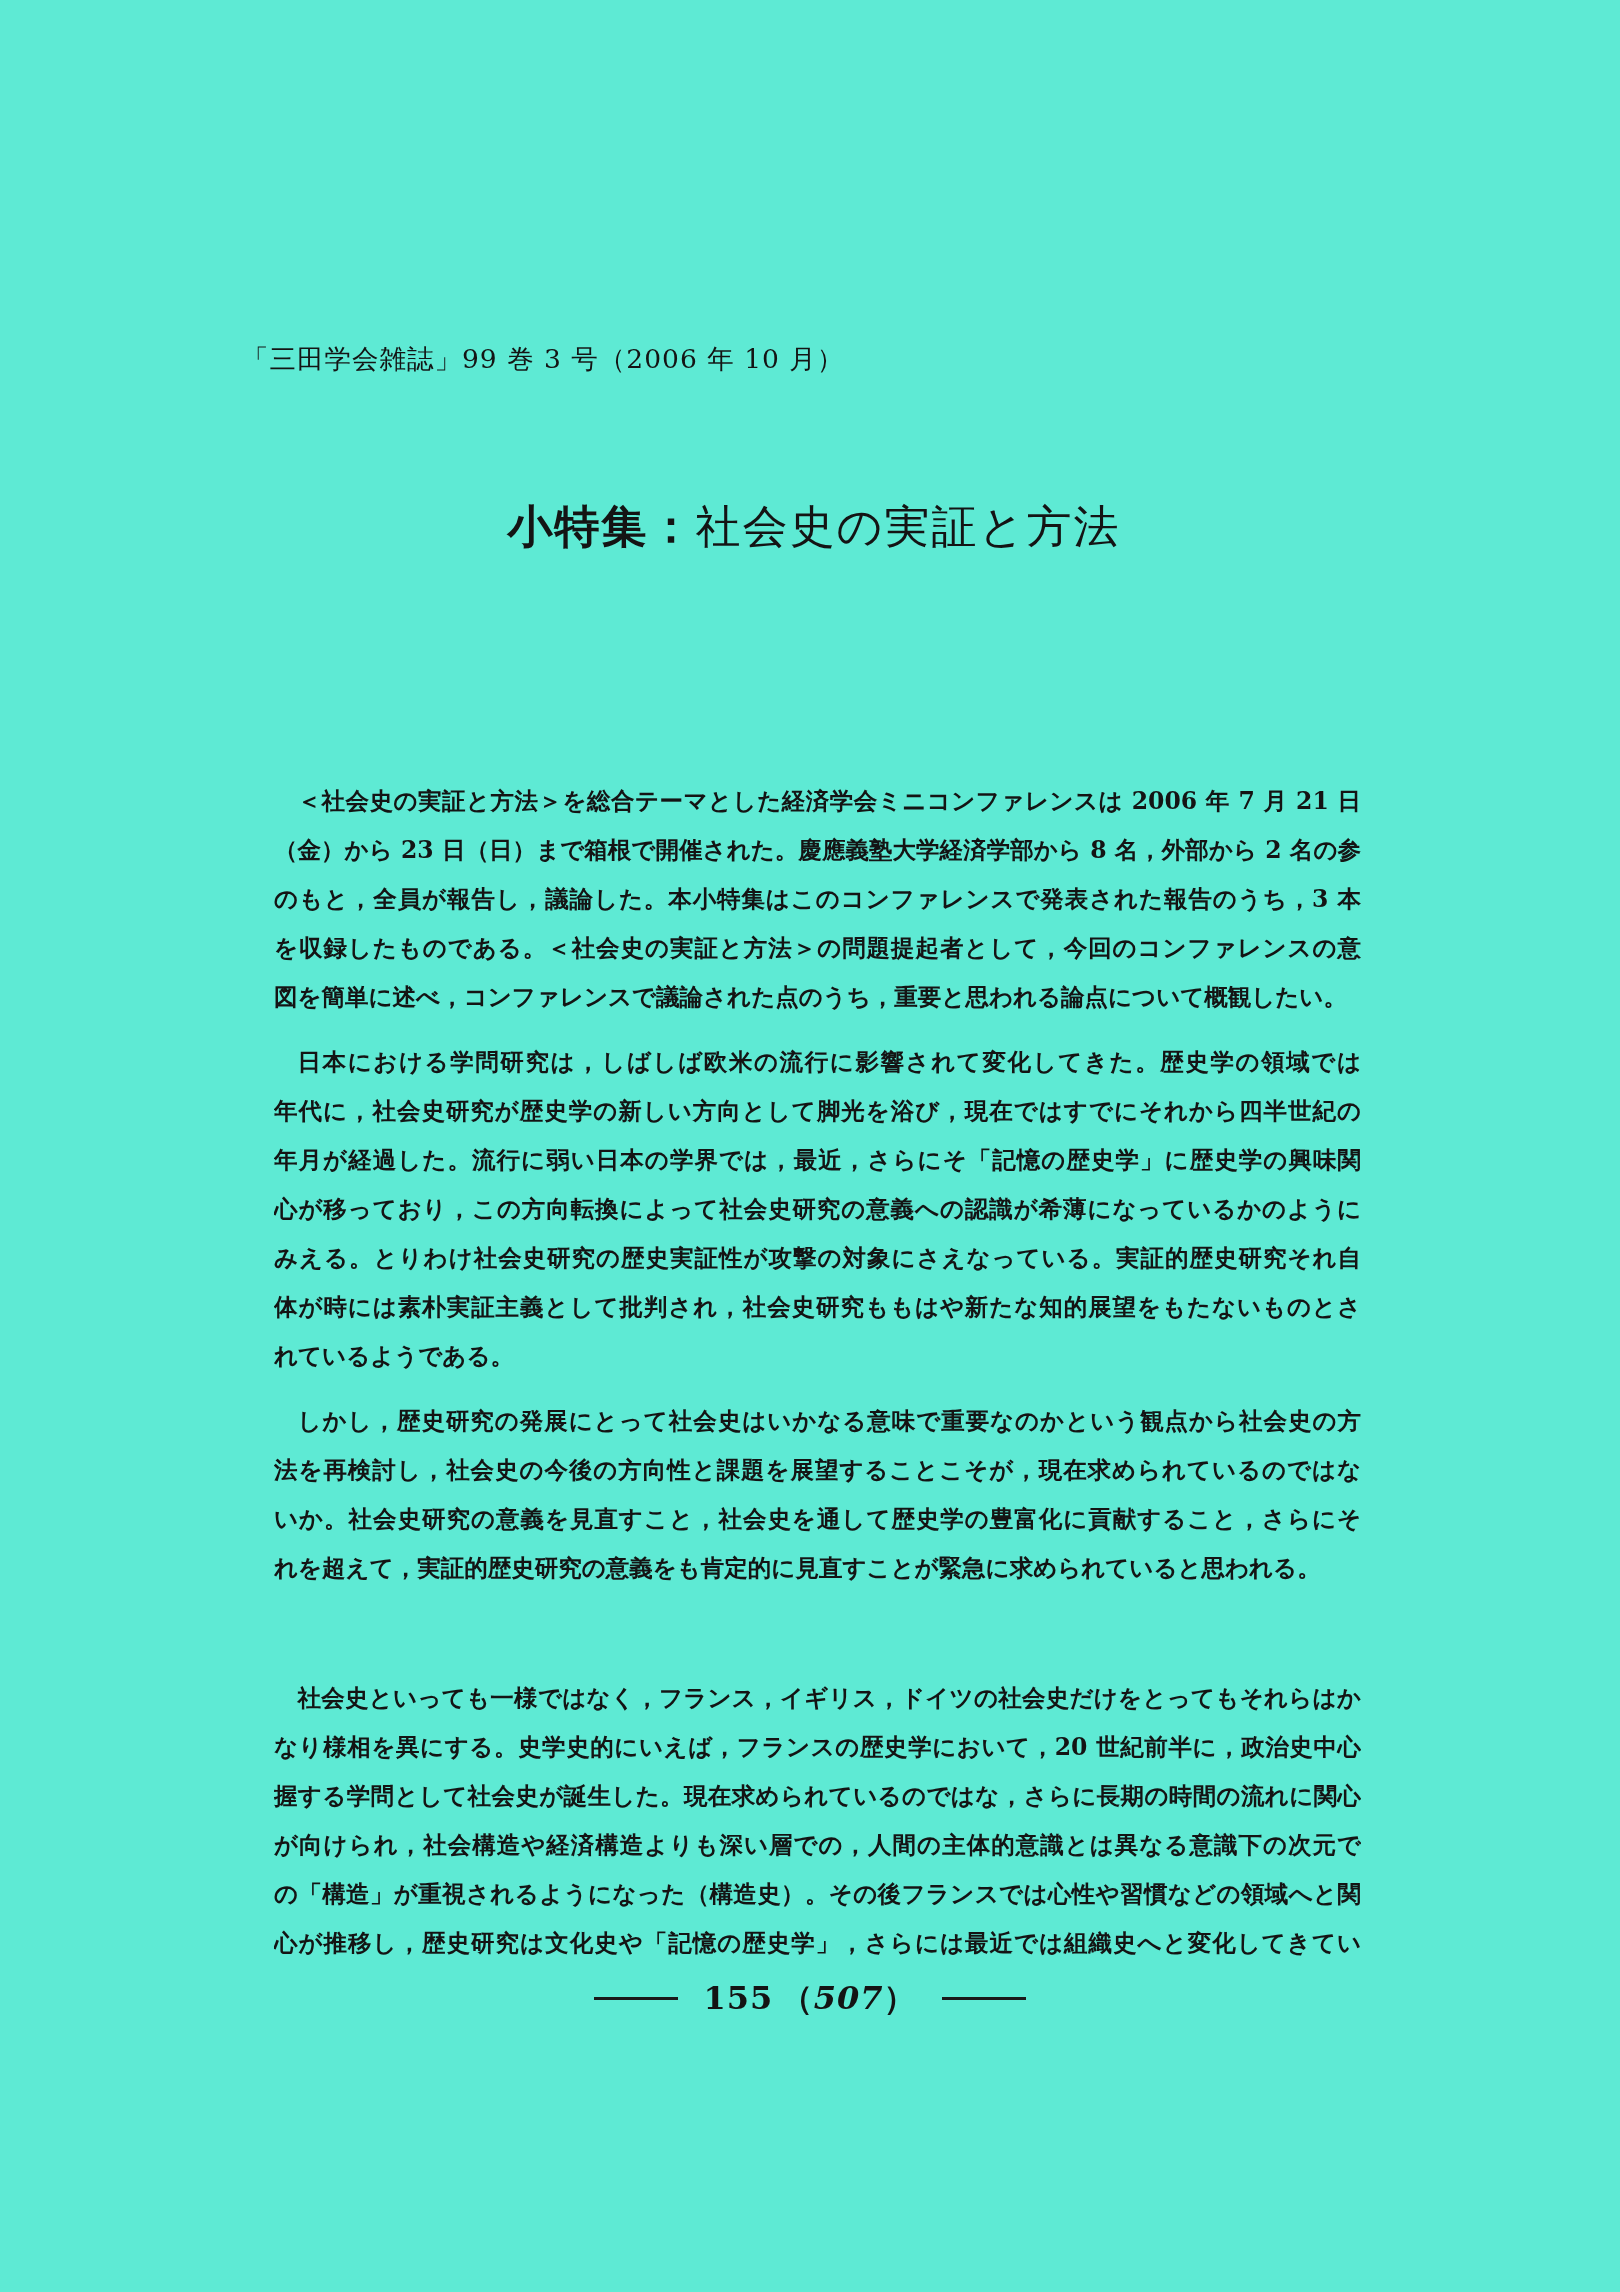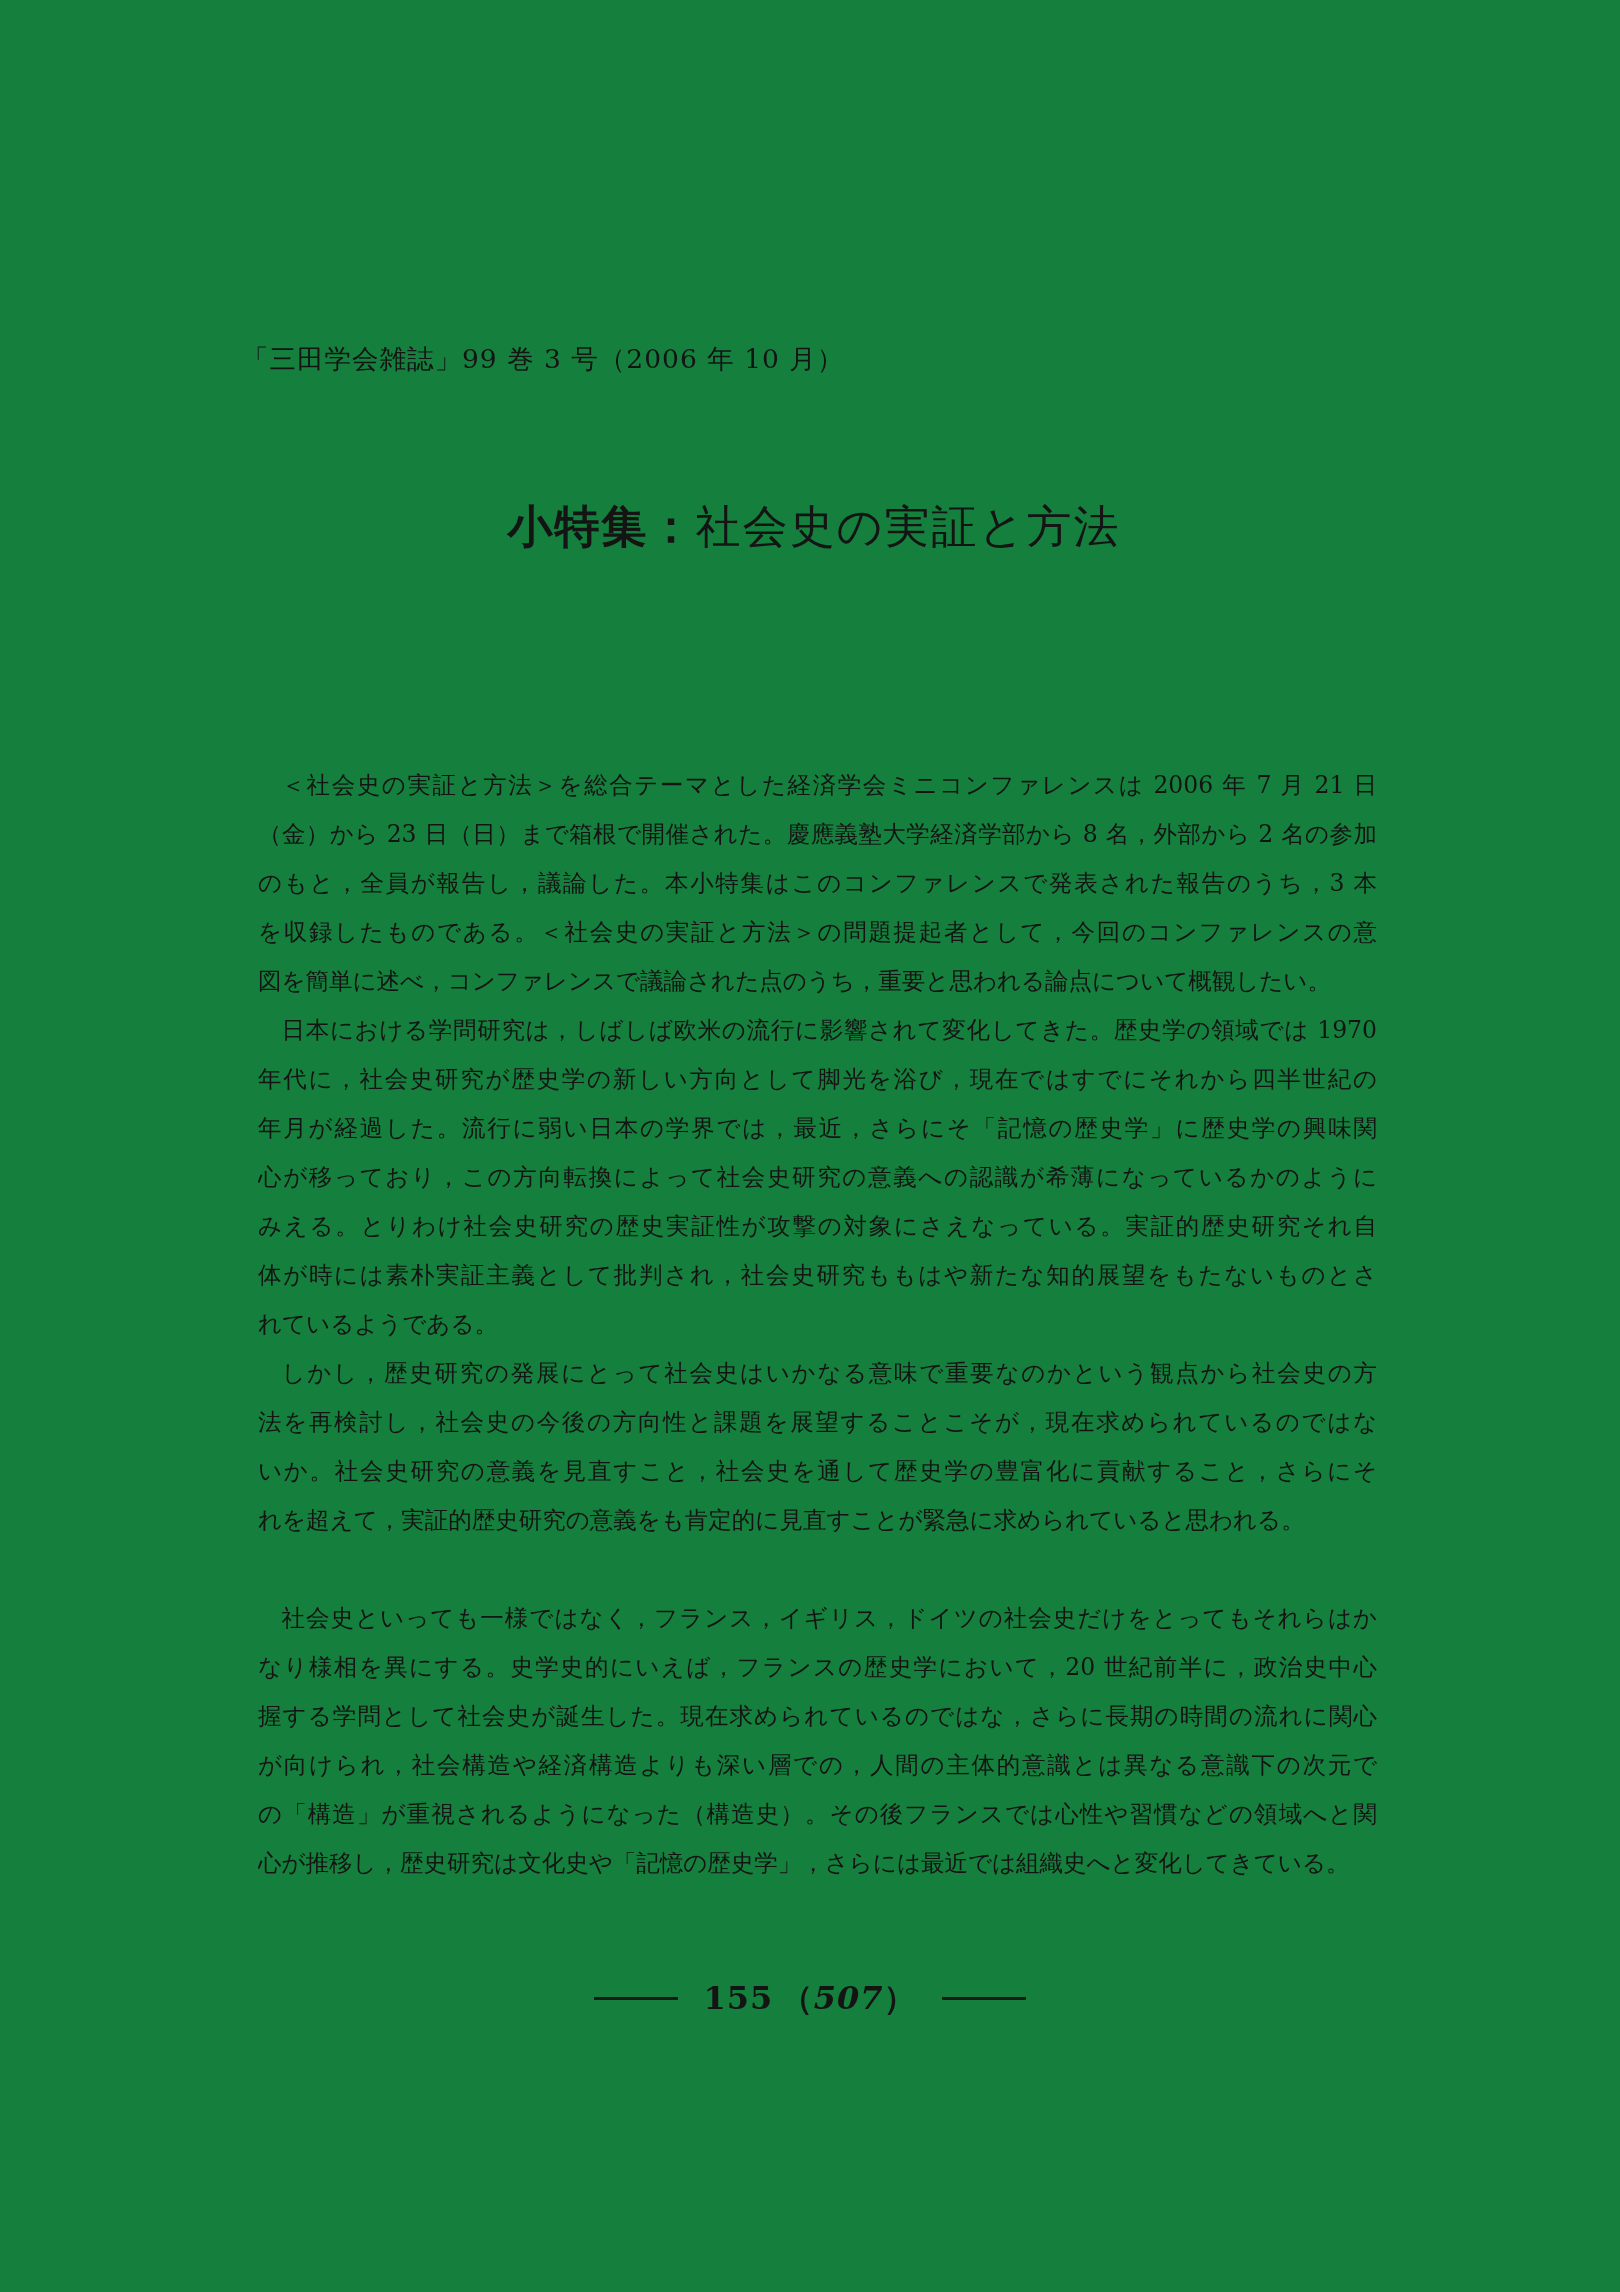--- a/index.html
+++ b/index.html
@@ -4,21 +4,21 @@
 <style>
   html, body {
     margin: 0;
     padding: 0;
     background: #ffffff;
   }
   .page {
     position: relative;
     width: 1620px;
     height: 2293px;
-    background: #15803d;
+    background: #5eead4;
     color: #141414;
     font-family: "DejaVu Serif", serif;
     overflow: hidden;
   }
   .journal-line {
     position: absolute;
     left: 242px;
     top: 341px;
     font-size: 26.5px;
     line-height: 35px;
@@ -43,21 +43,21 @@
     font-family: "DejaVu Sans", sans-serif;
     font-weight: bold;
   }
   .article-body {
     position: absolute;
     left: 258px;
     top: 761px;
     width: 1119px;
     font-size: 23.5px;
   }
-  .para { margin: 0; padding: 0; }
+  .para { margin: 16px; padding: 0; font-weight: bold; }
   .line {
     height: 49px;
     line-height: 49px;
     overflow: hidden;
     text-align: justify;
     text-align-last: justify;
   }
   .line.first { text-indent: 23.5px; }
   .line.last  { text-align-last: left; }
   .spacer { height: 49px; }

